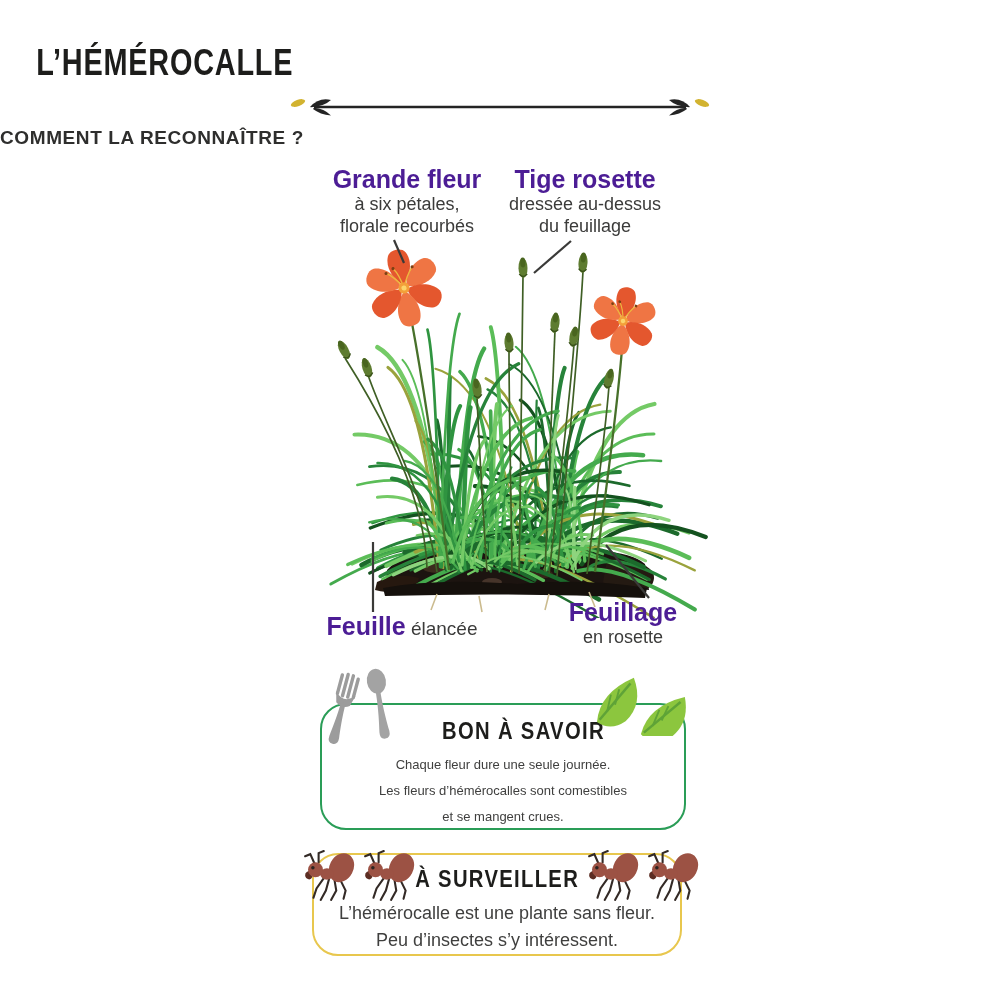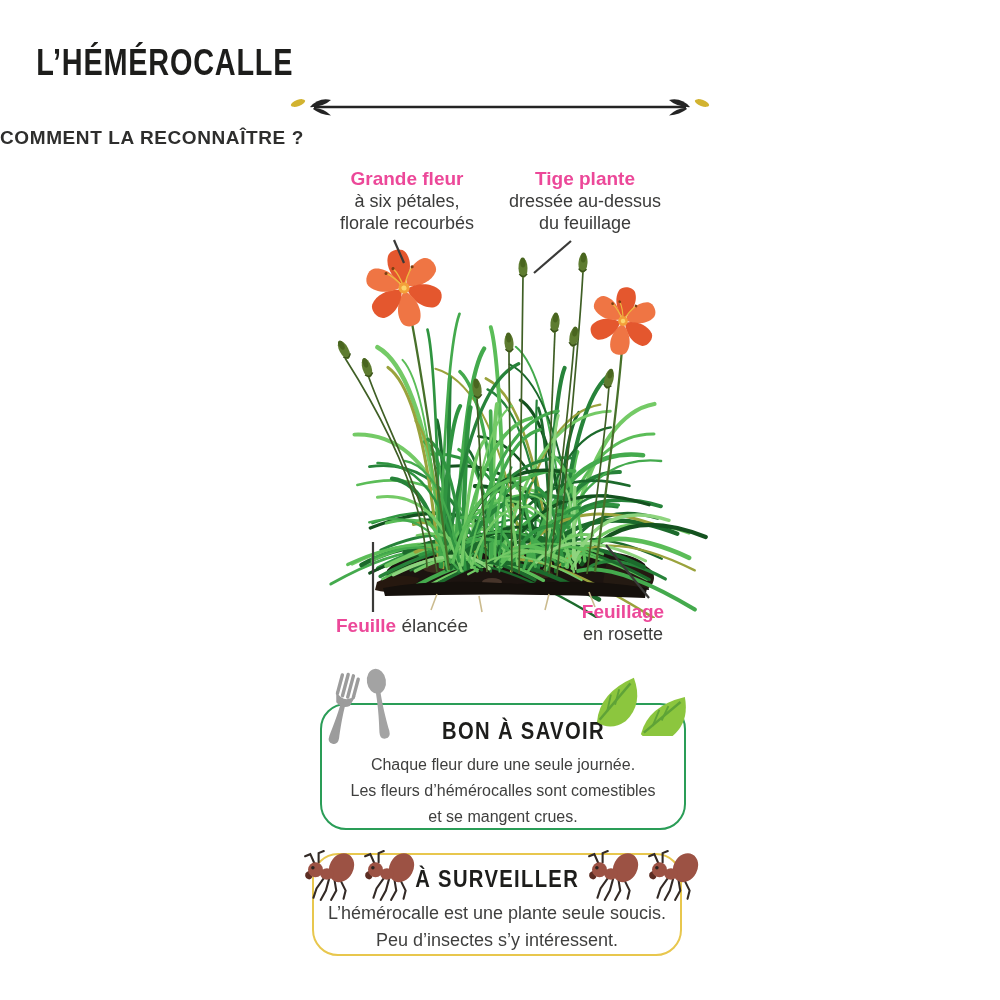--- a/index.html
+++ b/index.html
@@ -8,36 +8,36 @@
   .abs{position:absolute;}
   
   .main-title{top:42px;left:0;width:1000px;text-align:left;margin:0;}
   .main-title span{display:inline-block;transform:scaleX(.78);font-size:37px;font-weight:bold;
                    letter-spacing:1px;color:#1d1d1b;}
   .divider{top:94px;left:290px;}
   .subtitle{top:127px;left:0;width:1000px;text-align:left;font-size:19px;font-weight:bold;
             letter-spacing:.6px;color:#2e2e2d;}
   
   .plant-label{text-align:center;font-size:18px;line-height:22px;color:#3b3b3a;}
-  .plant-label b{font-size:19px;color:#ec4899;}
+  .plant-label b{font-size:25px;color:#4c1d95;}
   .lbl-flower{top:168px;left:312px;width:190px;}
   .lbl-stem{top:168px;left:492px;width:186px;}
   .lbl-leaf{top:615px;left:318px;width:168px;font-size:19px;}
   .lbl-foliage{top:601px;left:558px;width:130px;text-align:center;}
   .plant-svg{top:238px;left:287px;pointer-events:none;}
   
   .info-box{border-radius:26px;background:#fff;box-sizing:border-box;}
   .box-green{top:703px;left:320px;width:366px;height:127px;border:2.5px solid #2a9d57;}
   .box-yellow{top:853px;left:312px;width:370px;height:103px;border:2.5px solid #e8c74e;}
   .box-title{text-align:center;font-weight:bold;color:#1d1d1b;margin:0;}
   .box-title span{display:inline-block;transform:scaleX(.88);font-size:23px;letter-spacing:1.5px;}
   .box-green .box-title{margin-top:13px;margin-left:40px;}
   .box-yellow .box-title{margin-top:11px;}
   .box-lines{margin-top:7px;text-align:center;}
-  .box-line{white-space:nowrap;font-size:16px;line-height:26px;color:#3f3f3e;}
+  .box-line{white-space:nowrap;font-size:13px;line-height:26px;color:#3f3f3e;}
   .box-yellow .box-line{font-size:18px;line-height:27px;}
   .cutlery{top:666px;left:312px;z-index:3;}
   .leaves{top:674px;left:580px;z-index:3;}
   .ant{z-index:3;width:54px;height:56px;}
   .ant1{top:848px;left:302px;} .ant2{top:848px;left:362px;}
   .ant3{top:848px;left:586px;} .ant4{top:848px;left:646px;}
 </style>
 </head>
 <body>
 
@@ -113,21 +113,21 @@
   </svg>
 
   <div class="abs subtitle">COMMENT LA RECONNAÎTRE ?</div>
 
   <div class="abs plant-label lbl-flower">
     <b>Grande fleur</b><br>
     <span>à six pétales,</span><br>
     <span>florale recourbés</span>
   </div>
   <div class="abs plant-label lbl-stem">
-    <b>Tige plante</b><br>
+    <b>Tige rosette</b><br>
     <span>dressée au-dessus</span><br>
     <span>du feuillage</span>
   </div>
 
   <svg class="abs plant-svg" width="430" height="380" viewBox="0 0 430 380">
 
     <g>
       <path d="M100,332 L114,318 Q160,308 205,314 Q262,306 312,313 Q346,315 358,326 L362,352 Q300,346 228,350 Q158,356 98,352 Z" fill="#1c1410"></path>
       <path d="M90,344 Q110,334 132,340 L128,354 Q104,356 88,352 Z" fill="#26180f"></path>
       <path d="M320,322 Q352,318 366,334 Q370,346 358,352 Q330,352 316,344 Z" fill="#241a12"></path>
@@ -396,21 +396,21 @@
     <g transform="translate(60,48) rotate(-4) scale(1.55)">
         <use href="#leaf-def"></use>
       </g>
   </svg>
 
   <div class="abs info-box box-yellow">
     <div class="box-title">
       <span>À SURVEILLER</span>
     </div>
     <div class="box-lines">
-      <div class="box-line">L’hémérocalle est une plante seule soucis.</div>
+      <div class="box-line">L’hémérocalle est une plante sans fleur.</div>
       <div class="box-line">Peu d’insectes s’y intéressent.</div>
     </div>
   </div>
 
   <svg class="abs ant ant1" viewBox="0 0 52 50">
       <use href="#ant-def"></use>
     </svg>
   <svg class="abs ant ant2" viewBox="0 0 52 50">
       <use href="#ant-def"></use>
     </svg>

